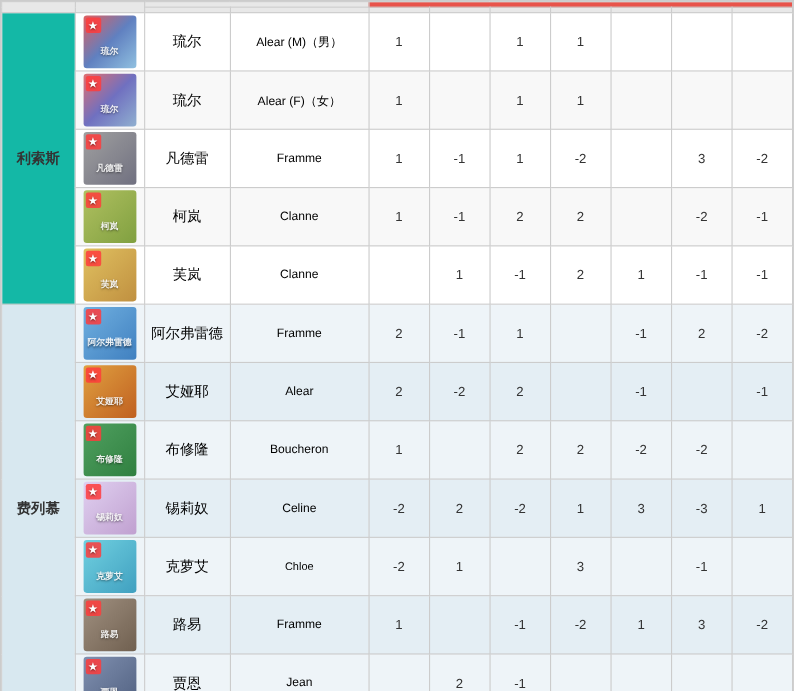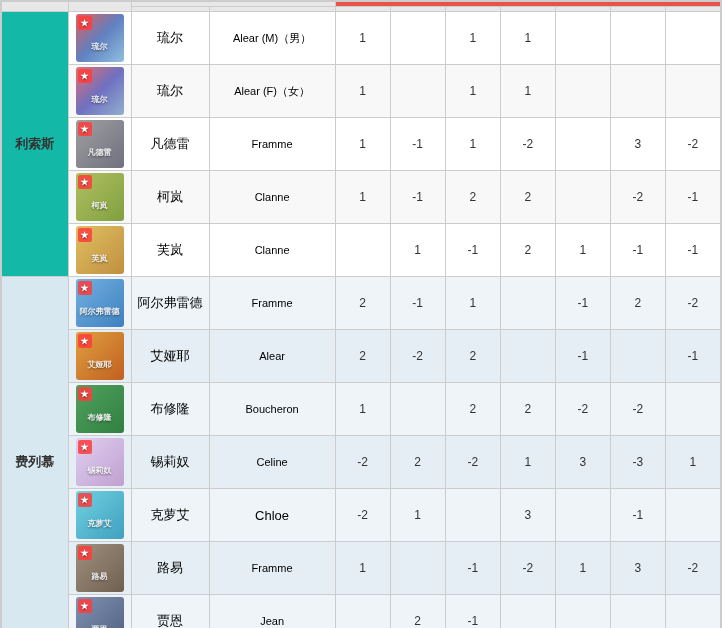--- a/index.html
+++ b/index.html
@@ -299,21 +299,21 @@
             <td class="stat-val">1</td>
           </tr>
           <tr class="row-ferris-even">
             <td class="avatar-cell" style="padding: 2px;">
               <div class="avatar-inner av-chloe" style="margin: 0px auto;">
                 <div class="av-icon">★</div>
                 <span style="font-size: 8px; margin-top: 16px; color: rgba(255, 255, 255, 0.9);">克萝艾</span>
               </div>
             </td>
             <td style="font-size: 13px;">克萝艾</td>
-            <td style="font-size: 13px;">Chloe</td>
+            <td style="font-size: 10px;">Chloe</td>
             <td class="stat-val">-2</td>
             <td class="stat-val">1</td>
             <td class="stat-val"></td>
             <td class="stat-val">3</td>
             <td class="stat-val"></td>
             <td class="stat-val">-1</td>
             <td class="stat-val"></td>
           </tr>
           <tr class="row-ferris-odd">
             <td class="avatar-cell" style="padding: 2px;">

